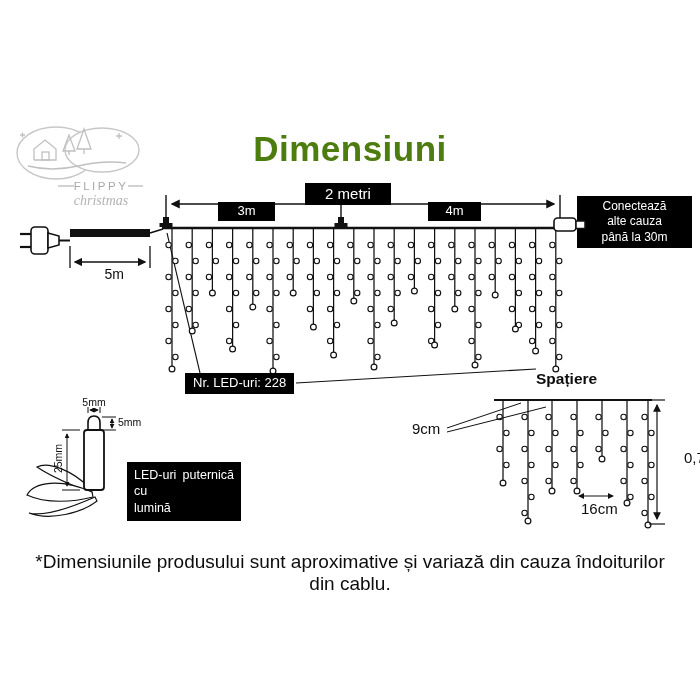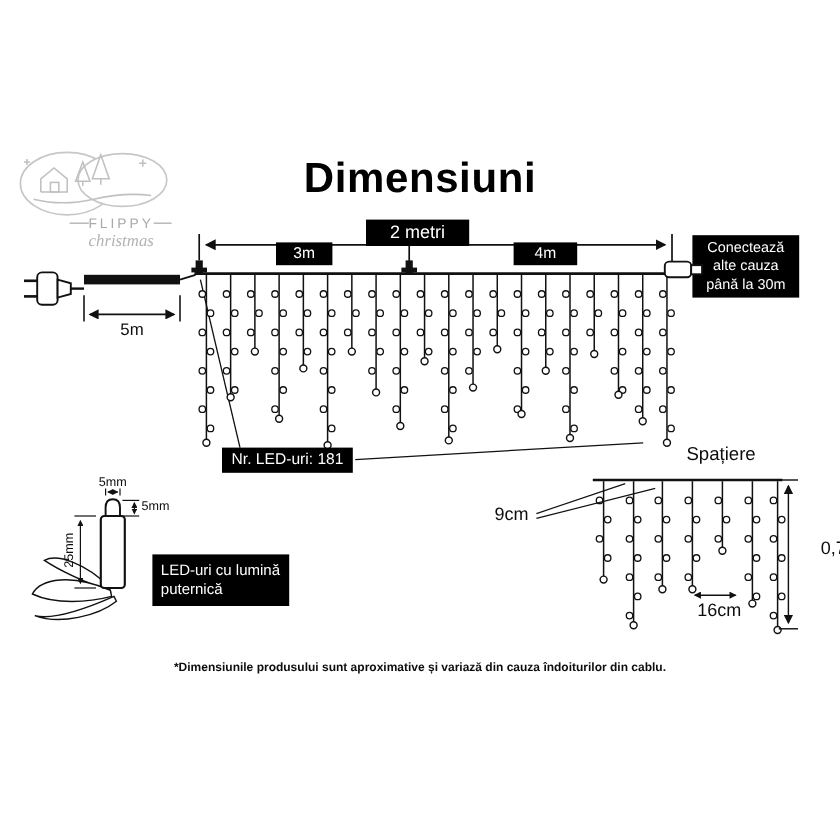--- a/index.html
+++ b/index.html
@@ -1,28 +1,28 @@
 <!DOCTYPE html>
 <html><head>
 <meta charset="utf-8">
 <style>
   *{margin:0;padding:0;box-sizing:border-box}
   html,body{background:#fff}
   body{width:700px;height:700px;font-family:"Liberation Sans",sans-serif;color:#111}
   .stage{position:relative;width:700px;height:700px;background:#fff;overflow:hidden}
   .abs{position:absolute}
   .title{position:absolute;left:230px;top:129px;width:240px;text-align:center;
-         font-size:35px;font-weight:700;letter-spacing:.5px;color:#000000}
+         font-size:35px;font-weight:700;letter-spacing:.5px;color:#4d7c0f}
   .blackbox{position:absolute;background:#000;color:#fff;display:flex;align-items:center;
             justify-content:center;text-align:center;line-height:1.3;font-size:13px}
   .blackbox span{display:block;width:100%}
   .heading{position:absolute;font-size:15.5px;color:#0d0d0d}
   .dim{position:absolute;font-size:15px;color:#0d0d0d;white-space:nowrap}
   .footnote{position:absolute;left:28px;top:551px;width:644px;text-align:center;
-            font-size:10px;font-weight:700;color:#0d0d0d}
+            font-size:19px;font-weight:400;color:#0d0d0d}
 </style>
 </head>
 <body>
 
 <div class="stage">
 
   <svg class="abs" style="left:0;top:0" width="700" height="700" viewBox="0 0 700 700">
     <defs>
       <marker id="arr" viewBox="0 0 10 10" refX="8.5" refY="5" markerWidth="6.5" markerHeight="6.5" orient="auto-start-reverse">
           <path d="M0,0L10,5L0,10z" fill="#111"></path>
@@ -344,46 +344,46 @@
         <line x1="62" y1="430" x2="80" y2="430"></line>
         <line x1="62" y1="490" x2="80" y2="490"></line>
         <line x1="67" y1="434" x2="67" y2="486" marker-start="url(#arrS)" marker-end="url(#arrS)"></line>
       </g>
     </g>
   </svg>
 
   <div class="title">Dimensiuni</div>
 
   <div class="blackbox" style="left:305px;top:183px;width:86px;height:22px;font-size:15px">2 metri</div>
-  <div class="blackbox" style="left:230px;top:202px;width:47px;height:19px">3m</div>
+  <div class="blackbox" style="left:218px;top:202px;width:57px;height:19px">3m</div>
   <div class="blackbox" style="left:428px;top:202px;width:53px;height:19px">4m</div>
 
-  <div class="blackbox" style="left:577px;top:196px;width:89px;height:52px;font-size:12px;flex-direction:column">
+  <div class="blackbox" style="left:577px;top:196px;width:115px;height:52px;font-size:12px;flex-direction:column">
     <span>Conectează</span>
     <span>alte cauza</span>
     <span>până la 30m</span>
   </div>
 
   <svg class="abs" style="left:548px;top:212px" width="42" height="26">
     <rect x="6" y="6" width="22" height="13" rx="3.5" fill="#fff" stroke="#111" stroke-width="1.6"></rect>
     <rect x="28" y="9" width="9" height="7.5" fill="#fff" stroke="#111" stroke-width="1.5"></rect>
   </svg>
 
-  <div class="dim" style="left:96px;top:266px;width:28px;text-align:center;font-size:14px">5m</div>
-
-  <div class="blackbox" style="left:185px;top:373px;height:21px;padding:2px 8px">Nr. LED-uri: 181</div>
+  <div class="dim" style="left:96px;top:266px;width:28px;text-align:right;font-size:14px">5m</div>
+
+  <div class="blackbox" style="left:185px;top:373px;height:21px;padding:2px 8px">Nr. LED-uri: 228</div>
 
   <div class="dim" style="left:80px;top:396px;width:28px;text-align:center;font-size:10.5px">5mm</div>
   <div class="dim" style="left:118px;top:416px;font-size:10.5px">5mm</div>
   <div class="dim" style="left:36px;top:452px;width:44px;height:13px;text-align:center;font-size:10.5px;transform:rotate(-90deg)">25mm</div>
-  <div class="blackbox" style="left:127px;top:462px;width:114px;font-size:12.5px;padding:5px 7px;flex-direction:column;align-items:flex-start;text-align:left">
+  <div class="blackbox" style="left:127px;top:462px;width:114px;font-size:12.5px;padding:5px 7px;flex-direction:row;align-items:flex-start;text-align:left">
     <span>LED-uri cu lumină</span>
     <span>puternică</span>
   </div>
 
-  <div class="heading" style="left:572px;top:370px;font-weight:400">Spațiere</div>
+  <div class="heading" style="left:536px;top:370px;font-weight:700">Spațiere</div>
   <div class="dim" style="left:412px;top:420px">9cm</div>
   <div class="dim" style="left:581px;top:500px">16cm</div>
   <div class="dim" style="left:684px;top:449px">0,7m</div>
 
   <div class="footnote">*Dimensiunile produsului sunt aproximative și variază din cauza îndoiturilor din cablu.</div>
 
 </div>
 
 </body></html>

